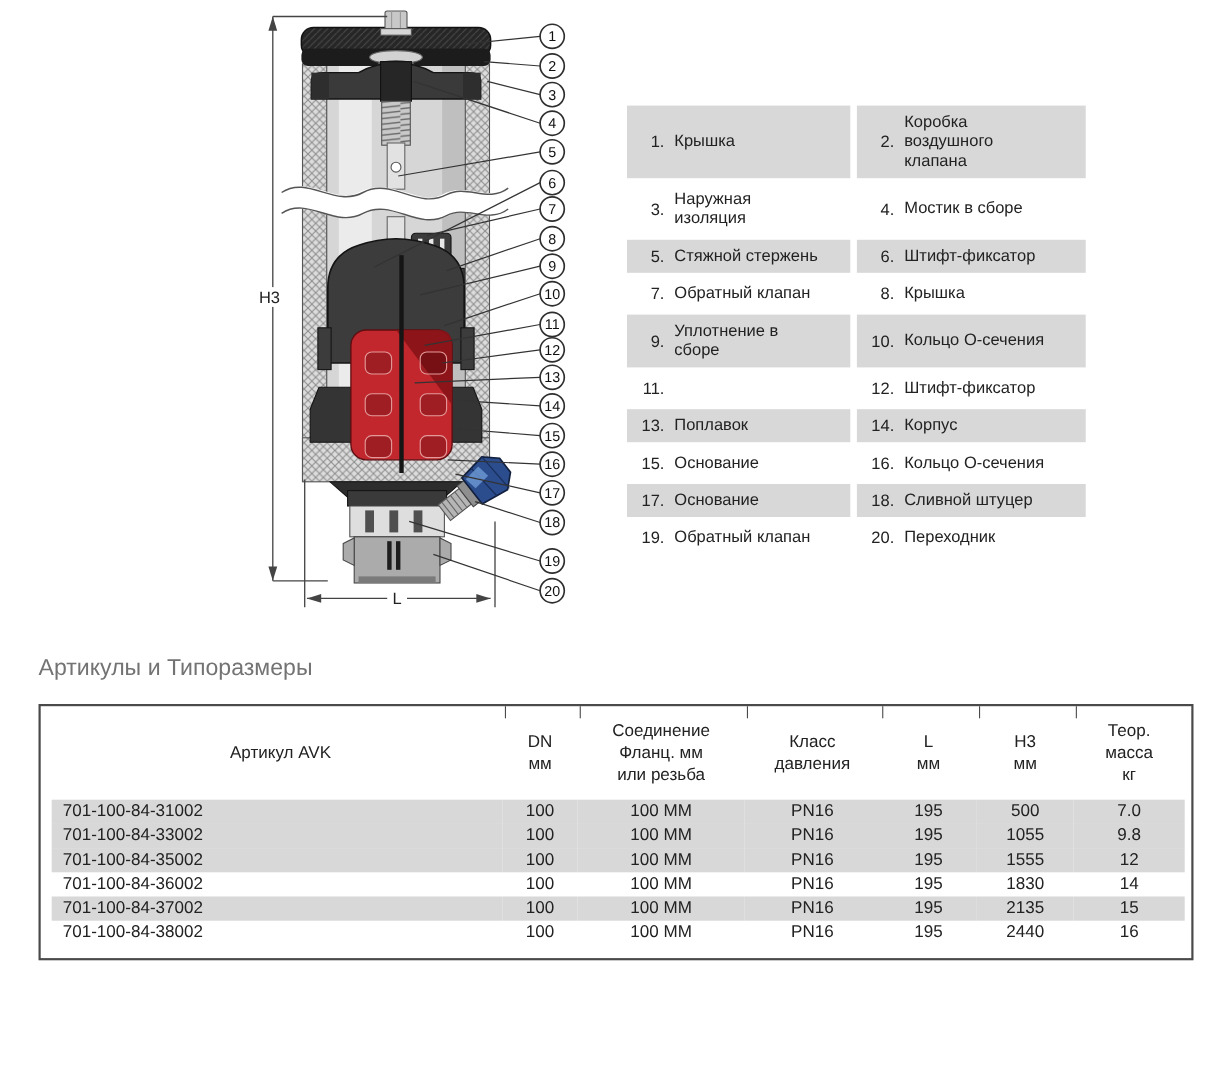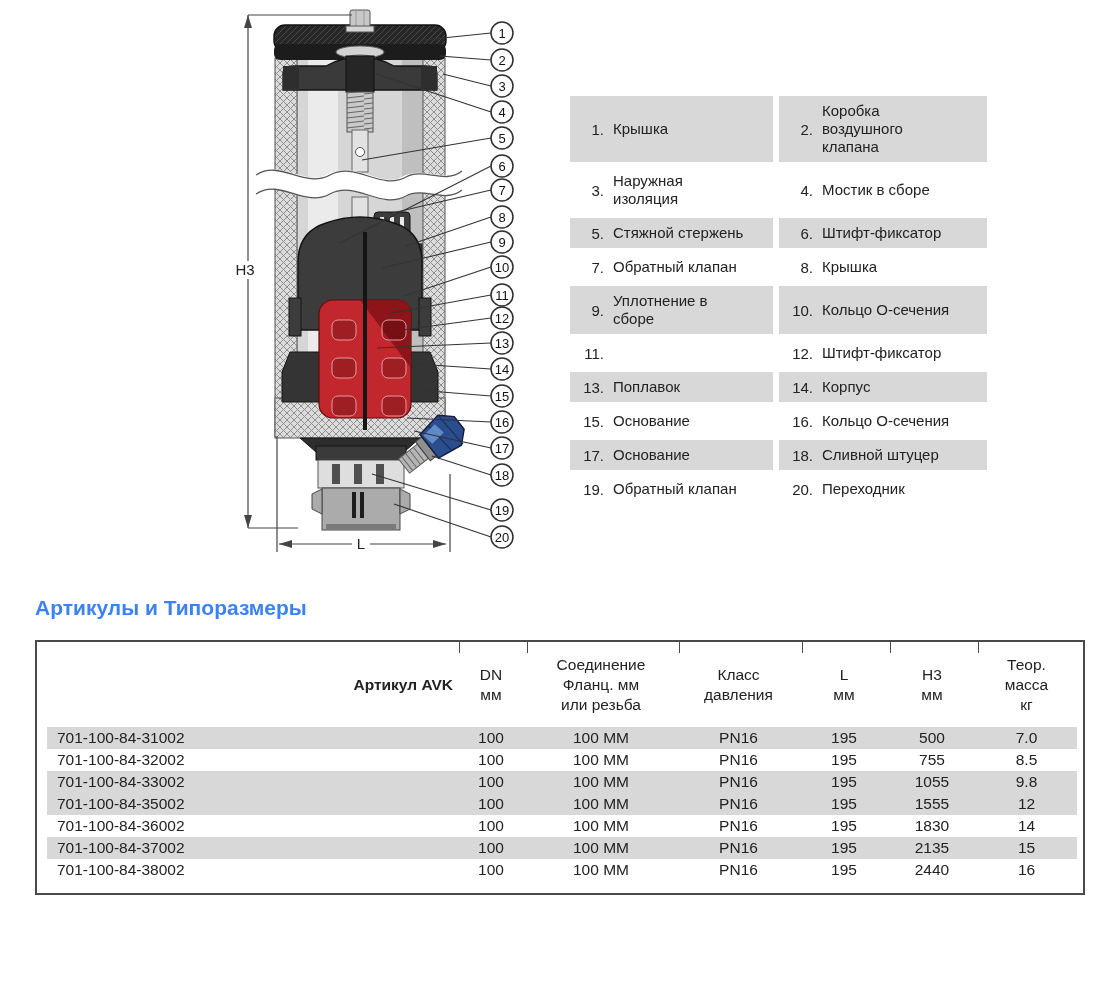--- a/index.html
+++ b/index.html
@@ -20,34 +20,34 @@
   .parts-list { position:absolute; left:570px; top:96px; width:417px;
     display:flex; flex-direction:column; gap:4px; }
   .part-row { display:grid; grid-template-columns:203px 208px; gap:0 6px; }
   .part-cell { display:flex; align-items:center; padding:6px 8px; font-size:15px; }
   .part-row.shaded .part-cell { background:#d8d8d8; }
   .part-num { width:26px; text-align:right; margin-right:9px; flex:0 0 auto; }
   .part-label { max-width:138px; line-height:18px; }
 
   
   .section-title { position:absolute; left:35px; top:596px;
-    font-size:21px; font-weight:bold; color:#3b82f6; }
+    font-size:21px; font-weight:normal; color:#737373; }
 
   
   .table-frame { position:absolute; left:35px; top:640px; width:1050px;
     border:2px solid #4a4a4a; padding:0 10px 12px 10px; background:#fff; }
   .tick { position:absolute; top:0; width:1px; height:11px; background:#4a4a4a; }
   table.spec { width:100%; border-collapse:collapse; table-layout:fixed; font-size:15.5px; }
   table.spec col.w1{width:410px} table.spec col.w2{width:68px}
   table.spec col.w3{width:152px} table.spec col.w4{width:123px}
   table.spec col.w5{width:88px}  table.spec col.w6{width:88px}
   table.spec col.w7{width:101px}
   table.spec th { font-weight:normal; vertical-align:middle; text-align:center;
     padding:13px 4px 12px; line-height:20px; white-space:pre-line; }
-  table.spec th.c-article { text-align:right; padding-left:10px;font-weight:bold; }
+  table.spec th.c-article { text-align:center; padding-left:10px; }
   table.spec td { height:14px; padding:2px 4px; text-align:center; }
   table.spec td.c-article { text-align:left; padding-left:10px; }
   table.spec tr.shaded td { background:#d8d8d8; }
 </style>
 </head>
 <body>
 
 <div class="page">
 
   <svg id="diagram" width="540" height="575" viewBox="0 0 540 575">
@@ -389,29 +389,20 @@
       <tbody>
           <tr class="shaded">
             <td class="c-article">701-100-84-31002</td>
             <td class="c-num">100</td>
             <td class="c-num">100 ММ</td>
             <td class="c-num">PN16</td>
             <td class="c-num">195</td>
             <td class="c-num">500</td>
             <td class="c-num">7.0</td>
           </tr>
-          <tr>
-            <td class="c-article">701-100-84-32002</td>
-            <td class="c-num">100</td>
-            <td class="c-num">100 ММ</td>
-            <td class="c-num">PN16</td>
-            <td class="c-num">195</td>
-            <td class="c-num">755</td>
-            <td class="c-num">8.5</td>
-          </tr>
           <tr class="shaded">
             <td class="c-article">701-100-84-33002</td>
             <td class="c-num">100</td>
             <td class="c-num">100 ММ</td>
             <td class="c-num">PN16</td>
             <td class="c-num">195</td>
             <td class="c-num">1055</td>
             <td class="c-num">9.8</td>
           </tr>
           <tr class="shaded">

